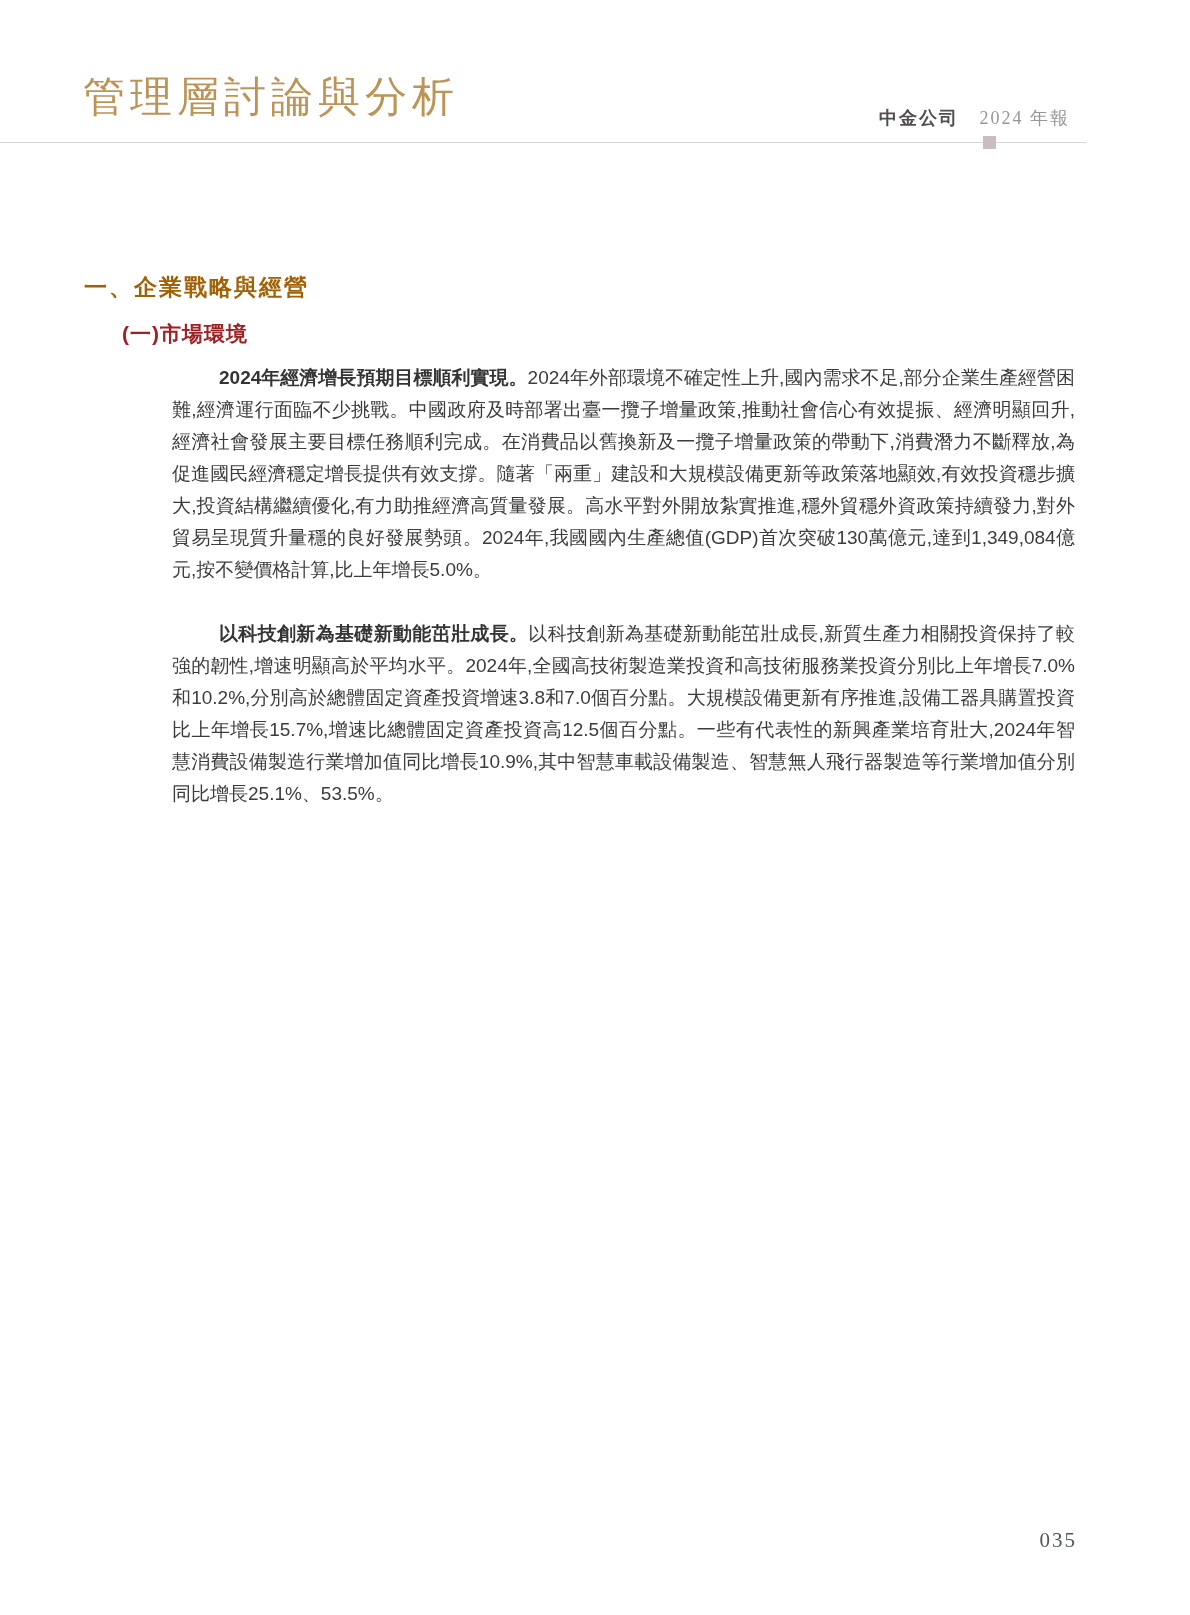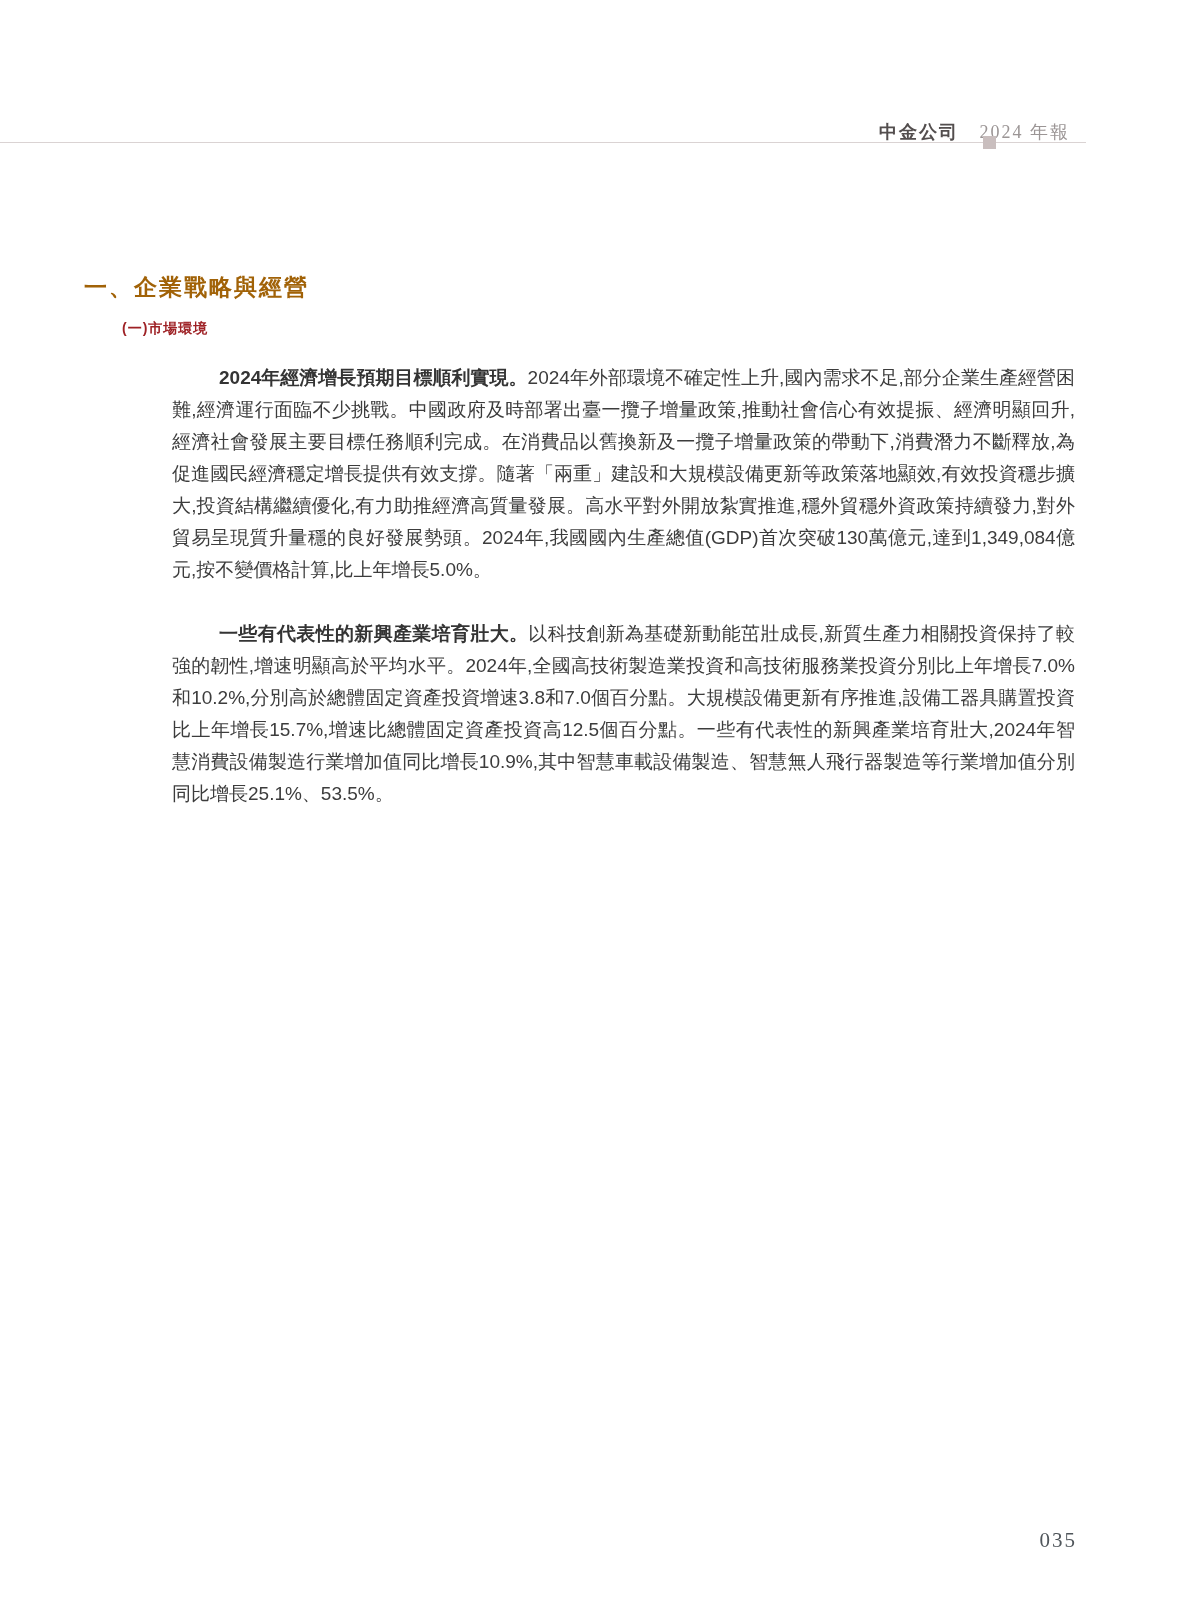--- a/index.html
+++ b/index.html
@@ -26,21 +26,20 @@
     letter-spacing: 5px;
     white-space: nowrap;
   }
   .header-meta {
     position: absolute;
     top: 106px;
     right: 120px;
     font-family: "Liberation Serif", "DejaVu Serif", serif;
     font-size: 18px;
     white-space: nowrap;
-    margin-top: 14px;
   }
   .header-meta .company {
     color: #534e4e;
     font-weight: bold;
     letter-spacing: 2px;
   }
   .header-meta .year {
     color: #9b9595;
     margin-left: 16px;
     letter-spacing: 2px;
@@ -68,21 +67,21 @@
     font-size: 23px;
     font-weight: bold;
     color: #a16207;
     letter-spacing: 2px;
     white-space: nowrap;
   }
   .h2 {
     position: absolute;
     left: 122px;
     top: 320px;
-    font-size: 14px;
+    font-size: 21px;
     font-weight: bold;
     color: #9e2125;
     letter-spacing: 1px;
     white-space: nowrap;
   }
   .body-text {
     position: absolute;
     left: 172px;
     top: 362px;
     width: 903px;
@@ -109,33 +108,34 @@
     color: #50565b;
     letter-spacing: 2px;
     text-align: center;
   }
 </style>
 </head>
 <body>
 
 <div class="page">
 
+  <div class="doc-title">管理層討論與分析</div>
 
   <div class="header-meta">
     <span class="company">中金公司</span>
     <span class="year">2024 年報</span>
   </div>
 
   <div class="rule"></div>
   <div class="rule-square"></div>
 
   <div class="h1">一、企業戰略與經營</div>
 
   <div class="h2">(一)市場環境</div>
 
   <div class="body-text">
     <p class="para"><strong>2024年經濟增長預期目標順利實現。</strong><span>2024年外部環境不確定性上升,國內需求不足,部分企業生產經營困難,經濟運行面臨不少挑戰。中國政府及時部署出臺一攬子增量政策,推動社會信心有效提振、經濟明顯回升,經濟社會發展主要目標任務順利完成。在消費品以舊換新及一攬子增量政策的帶動下,消費潛力不斷釋放,為促進國民經濟穩定增長提供有效支撐。隨著「兩重」建設和大規模設備更新等政策落地顯效,有效投資穩步擴大,投資結構繼續優化,有力助推經濟高質量發展。高水平對外開放紮實推進,穩外貿穩外資政策持續發力,對外貿易呈現質升量穩的良好發展勢頭。2024年,我國國內生產總值(GDP)首次突破130萬億元,達到1,349,084億元,按不變價格計算,比上年增長5.0%。</span></p>
-    <p class="para"><strong>一些有代表性的新興產業培育壯大。</strong><span>以科技創新為基礎新動能茁壯成長,新質生產力相關投資保持了較強的韌性,增速明顯高於平均水平。2024年,全國高技術製造業投資和高技術服務業投資分別比上年增長7.0%和10.2%,分別高於總體固定資產投資增速3.8和7.0個百分點。大規模設備更新有序推進,設備工器具購置投資比上年增長15.7%,增速比總體固定資產投資高12.5個百分點。一些有代表性的新興產業培育壯大,2024年智慧消費設備製造行業增加值同比增長10.9%,其中智慧車載設備製造、智慧無人飛行器製造等行業增加值分別同比增長25.1%、53.5%。</span></p>
+    <p class="para"><strong>以科技創新為基礎新動能茁壯成長。</strong><span>以科技創新為基礎新動能茁壯成長,新質生產力相關投資保持了較強的韌性,增速明顯高於平均水平。2024年,全國高技術製造業投資和高技術服務業投資分別比上年增長7.0%和10.2%,分別高於總體固定資產投資增速3.8和7.0個百分點。大規模設備更新有序推進,設備工器具購置投資比上年增長15.7%,增速比總體固定資產投資高12.5個百分點。一些有代表性的新興產業培育壯大,2024年智慧消費設備製造行業增加值同比增長10.9%,其中智慧車載設備製造、智慧無人飛行器製造等行業增加值分別同比增長25.1%、53.5%。</span></p>
   </div>
 
   <div class="page-number">035</div>
 
 </div>
 
 </body></html>

